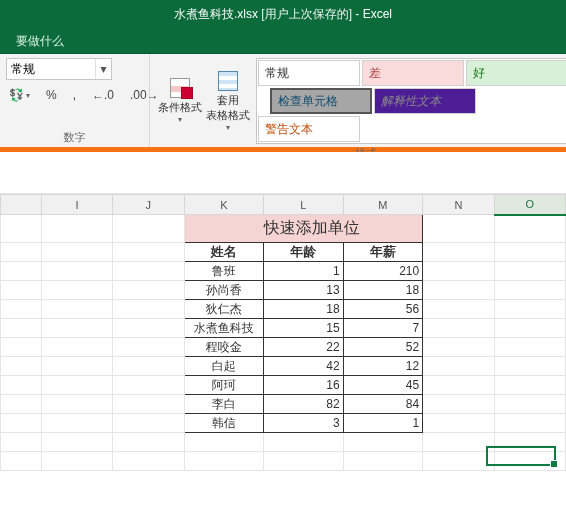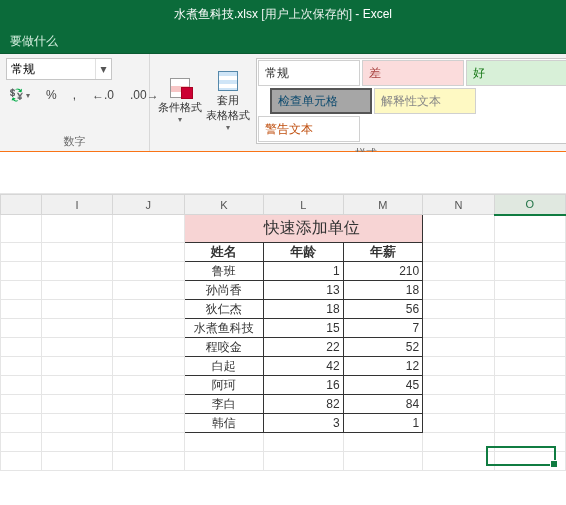--- a/index.html
+++ b/index.html
@@ -1,23 +1,23 @@
 <!DOCTYPE html>
 <html><head>
 <meta charset="utf-8">
 <style>
   * { box-sizing: border-box; margin: 0; padding: 0; }
   body { font-family: "Microsoft YaHei", Arial, sans-serif; font-size: 12px; background: #fff; width: 566px; overflow: hidden; }
   
   .titlebar { background: #0b6b3a; color: #fff; height: 28px; line-height: 28px; text-align: center; font-size: 12px; }
   .titlebar .dim { opacity: 0.9; }
   
-  .ribbon-tell { background: #0b6b3a; color: #d6f0e0; height: 26px; line-height: 26px; padding-left: 10px; border-bottom: 1px solid #0a5a31; font-size: 12px; }
-  
-  .ribbon { background: #f3f3f3; border-bottom: 1px solid #f97316; display: flex; height: 98px; position: relative; }
+  .ribbon-tell { background: #0b6b3a; color: #d6f0e0; height: 26px; line-height: 26px; padding-left: 16px; border-bottom: 1px solid #0a5a31; font-size: 12px; }
+  
+  .ribbon { background: #f3f3f3; border-bottom: 5px solid #f97316; display: flex; height: 98px; position: relative; }
   .rgroup { border-right: 1px solid #d8d8d8; padding: 4px 6px 2px 6px; display: flex; flex-direction: column; justify-content: space-between; }
   .rgroup-label { text-align: center; color: #666; font-size: 11px; padding-top: 2px; }
   
   .num-group { width: 150px; }
   .num-top { display: flex; gap: 2px; align-items: center; }
   .combo { display: flex; align-items: center; border: 1px solid #c6c6c6; background: #fff; height: 22px; }
   .combo input { border: none; outline: none; width: 88px; height: 20px; padding: 0 4px; font-size: 12px; }
   .combo .arrow { width: 16px; height: 20px; display: flex; align-items: center; justify-content: center; color: #555; cursor: pointer; border-left: 1px solid #e0e0e0; }
   .num-row2 { display: flex; gap: 10px; align-items: center; margin-top: 6px; color: #444; }
   .mini-icon { display: inline-flex; align-items: center; gap: 2px; cursor: pointer; padding: 2px 3px; }
@@ -30,21 +30,21 @@
   .ico-cond { border: 1px solid #999; background: linear-gradient(#fff 40%, #f7c6c6 40% 70%, #fff 70%); }
   .ico-cond::after { content: ""; position: absolute; right: -4px; bottom: -2px; width: 10px; height: 10px; background: #c03; border: 1px solid #a02; }
   .ico-tbl { border: 1px solid #58a; background: repeating-linear-gradient(#cfe5f7, #cfe5f7 4px, #fff 4px, #fff 8px); }
   
   .style-gallery { border: 1px solid #c6c6c6; background: #fff; margin-left: 4px; display: flex; flex-wrap: wrap; width: 320px; }
   .style-cell { width: 102px; height: 26px; border: 1px solid #d0d0d0; margin: 1px; display: flex; align-items: center; padding-left: 6px; font-size: 12px; cursor: pointer; }
   .sc-normal { background: #fff; color: #333; }
   .sc-bad { background: #fbdcdc; color: #a94442; }
   .sc-good { background: #d8f0d8; color: #1a7a1a; }
   .sc-check { background: #a6a6a6; color: #0c4a6e; border: 2px solid #555; font-weight: 500; margin-left: 13px; }
-  .sc-explain { background: #fef9c3; color: #888; }
+  .sc-explain { background: #4c1d95; color: #888; font-style: italic; }
   .sc-warn { background: #fff; color: #c05010; }
   
   .sheet-area { position: relative; background: #fff; }
   .empty-strip { height: 42px; background: #fff; border-bottom: 1px solid #e5e5e5; }
   
   table.grid { border-collapse: collapse; width: 100%; table-layout: fixed; }
   .colhead th { background: #f0f0f0; border: 1px solid #d6d6d6; color: #555; font-weight: normal; height: 20px; font-size: 11px; text-align: center; }
   td { border: 1px solid #e5e5e5; height: 19px; padding: 0 3px; font-size: 12px; color: #333; vertical-align: middle; white-space: nowrap; overflow: hidden; }
   
   .hdr-title { background: #f7d4d4; text-align: center; font-size: 16px; color: #333; border: 1px solid #333 !important; padding-left: 20px; }

